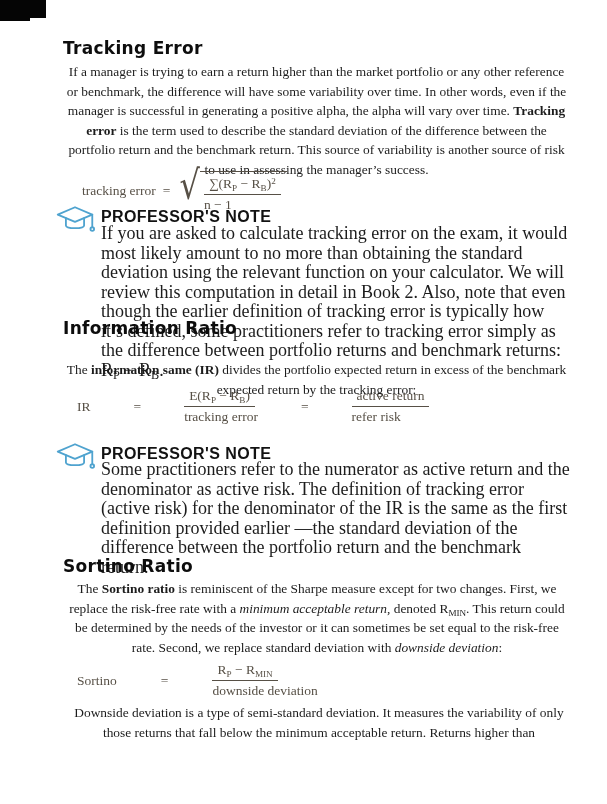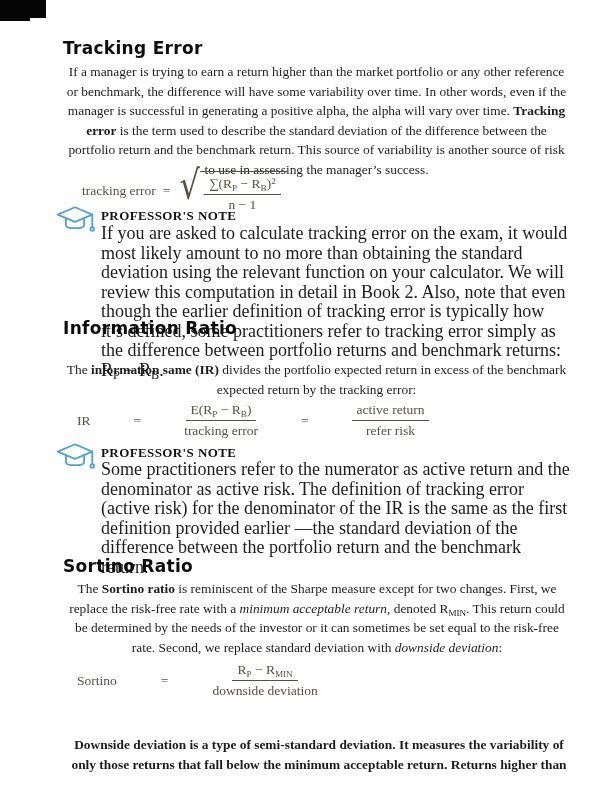--- a/index.html
+++ b/index.html
@@ -11,30 +11,30 @@
   h2.sec{margin:0;font-family:"DejaVu Sans", sans-serif;font-weight:bold;
          font-size:17px;letter-spacing:0.3px;color:#0d0d0d;}
   .body{font-size:13.4px;line-height:19.6px;text-align:center;}
   .b{font-weight:bold;}
   .i{font-style:italic;}
   sub{font-size:0.68em;line-height:0;vertical-align:-0.28em;}
   sup{font-size:0.68em;line-height:0;vertical-align:0.45em;}
   
   .formula{position:absolute;display:flex;align-items:center;gap:7px;
            font-family:"Liberation Serif", serif;font-size:13.5px;color:#575046;}
-  .frac{display:inline-flex;flex-direction:column;align-items:center;}
+  .frac{display:inline-flex;flex-direction:column;align-items:flex-start;}
   .frac .num{padding:0 5px 2px;border-bottom:1.2px solid currentColor;white-space:nowrap;}
   .frac .den{padding-top:2px;white-space:nowrap;}
   .sqrt{display:inline-flex;align-items:flex-start;}
   .radical{font-family:"DejaVu Sans", sans-serif;font-size:40px;line-height:34px;
            font-weight:normal;margin-right:-3px;transform:scaleX(.8);}
   .vinculum{border-top:1.4px solid currentColor;padding:4px 6px 0 4px;margin-top:3px;}
   
-  .pnote-label{position:absolute;font-family:Liberation Serif, serif;font-weight:bold;
-               font-size:13px;letter-spacing:0.4px;color:#121212;}
+  .pnote-label{position:absolute;font-family:Liberation Sans, sans-serif;font-weight:bold;
+               font-size:16px;letter-spacing:0.4px;color:#121212;}
   .pnote-body{position:absolute;font-size:18px;line-height:19.5px;}
   .cap-icon{position:absolute;width:40px;height:32px;}
 </style>
 </head>
 <body>
 
 <div class="page">
 
   <div class="scan-mark"></div>
 
@@ -64,21 +64,21 @@
       <circle cx="41" cy="27" r="2"></circle>
     </g>
   </svg>
   <div class="pnote-label" style="left:101px;top:208px;">PROFESSOR'S NOTE</div>
   <div class="pnote-body" style="left:101px;top:224px;width:467px;"><span>If you are asked to calculate tracking error on the exam, it would most likely amount to no more than obtaining the standard deviation using the relevant function on your calculator. We will review this computation in detail in Book 2. Also, note that even though the earlier definition of tracking error is typically how it’s defined, some practitioners refer to tracking error simply as the difference between portfolio returns and benchmark returns: R</span><sub>P</sub><span> − R</span><sub>B</sub><span>.</span></div>
 
   <h2 class="sec abs" style="left:63px;top:318px;">Information Ratio</h2>
 
   <div class="body abs" style="left:63px;top:360px;width:507px;"><span>The </span><span class="b">information same (IR)</span><span> divides the portfolio expected return in excess of the benchmark expected return by the tracking error:</span></div>
 
-  <div class="formula" style="left:77px;top:402px;gap:43px;">
+  <div class="formula" style="left:77px;top:388px;gap:43px;">
     <span>IR</span>
     <span>=</span>
     <span class="frac">
       <span class="num"><span>E(R</span><sub>P</sub><span> − R</span><sub>B</sub><span>)</span></span>
       <span class="den"><span>tracking error</span></span>
     </span>
     <span>=</span>
     <span class="frac">
       <span class="num"><span>active return</span></span>
       <span class="den"><span>refer risk</span></span>
@@ -102,15 +102,15 @@
 
   <div class="formula" style="left:77px;top:662px;gap:44px;">
     <span>Sortino</span>
     <span>=</span>
     <span class="frac">
       <span class="num"><span>R</span><sub>P</sub><span> − R</span><sub>MIN</sub></span>
       <span class="den"><span>downside deviation</span></span>
     </span>
   </div>
 
-  <div class="body abs" style="left:63px;top:735px;width:512px;font-weight:bold;"><span>Downside deviation is a type of semi-standard deviation. It measures the variability of only those returns that fall below the minimum acceptable return. Returns higher than</span></div>
+  <div class="body abs" style="left:63px;top:703px;width:512px;"><span>Downside deviation is a type of semi-standard deviation. It measures the variability of only those returns that fall below the minimum acceptable return. Returns higher than</span></div>
 
 </div>
 
 </body></html>

